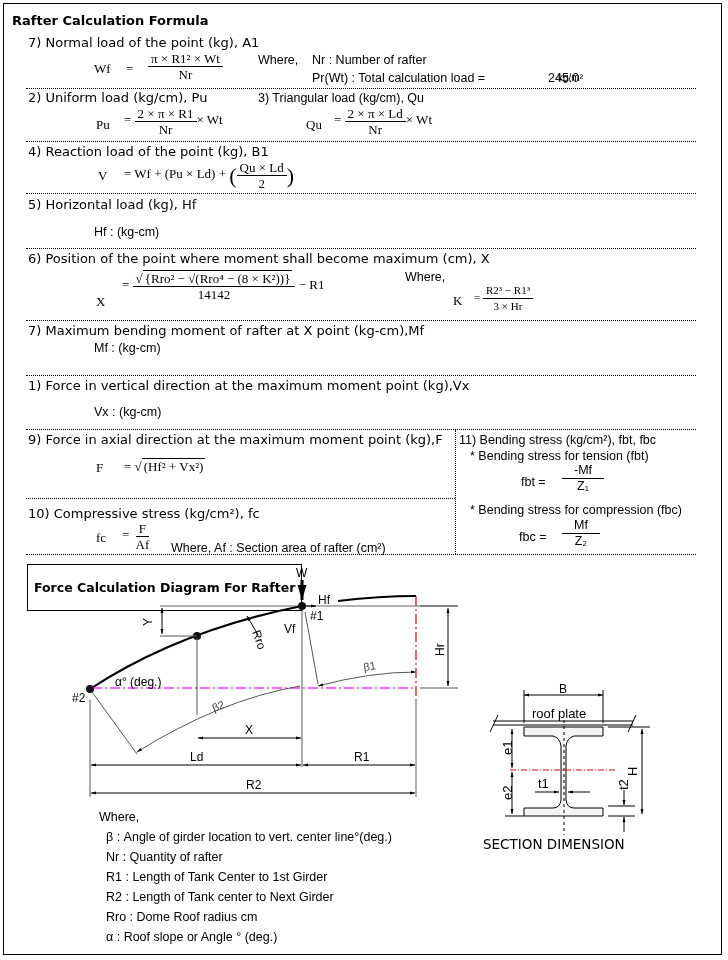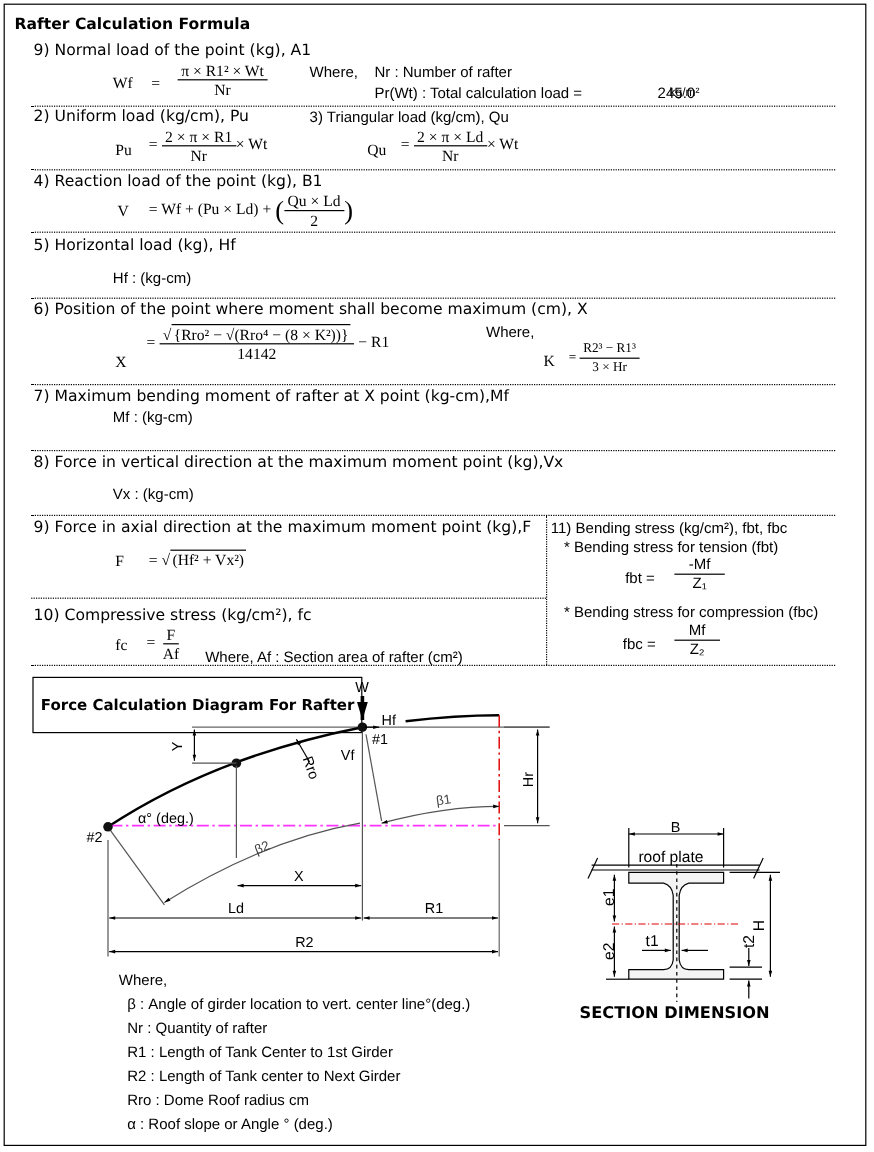--- a/index.html
+++ b/index.html
@@ -20,21 +20,21 @@
   #diagram-title { position:absolute; left:27px; top:564px; border:1px solid #000; padding:15px 6px; font-family:"DejaVu Sans", sans-serif; font-weight:bold; font-size:12.5px; background:#fff; }
   svg text { font-family:"Liberation Sans", sans-serif; }
 </style>
 </head>
 <body>
 
 <div id="frame"></div>
 
 <div class="abs title" style="left:12px;top:13px;text-align:right;">Rafter Calculation Formula</div>
 
-<div class="abs head" style="left:28px;top:35px;">9) Normal load of the point (kg), A1</div>
+<div class="abs head" style="left:28px;top:35px;">7) Normal load of the point (kg), A1</div>
 <div class="abs serif" style="left:94px;top:61px;">Wf</div>
 <div class="abs serif" style="left:126px;top:61px;">=</div>
 <div class="abs serif" style="left:148px;top:51px;">
   <span class="frac">
       <span class="num">π × R1² × Wt</span>
       <span class="den">Nr</span>
     </span>
 </div>
 <div class="abs arial" style="left:258px;top:53px;">Where,</div>
 <div class="abs arial" style="left:312px;top:53px;">Nr : Number of rafter</div>
@@ -91,21 +91,21 @@
       <span class="num">R2³ − R1³</span>
       <span class="den">3 × Hr</span>
     </span>
 </div>
 <div class="hr-dot" style="top:320px;"></div>
 
 <div class="abs head" style="left:28px;top:323px;">7) Maximum bending moment of rafter at X point (kg-cm),Mf</div>
 <div class="abs arial" style="left:94px;top:341px;">Mf : (kg-cm)</div>
 <div class="hr-dot" style="top:375px;"></div>
 
-<div class="abs head" style="left:28px;top:378px;">8) Force in vertical direction at the maximum moment point (kg),Vx</div>
+<div class="abs head" style="left:28px;top:378px;">1) Force in vertical direction at the maximum moment point (kg),Vx</div>
 <div class="abs arial" style="left:94px;top:405px;">Vx : (kg-cm)</div>
 <div class="hr-dot" style="top:429px;"></div>
 
 <div class="abs head" style="left:28px;top:432px;">9) Force in axial direction at the maximum moment point (kg),F</div>
 <div class="abs serif" style="left:96px;top:460px;">F</div>
 <div class="abs serif" style="left:124px;top:458px;">
   = √<span class="sq">(Hf² + Vx²)</span>
 </div>
 <div class="vr-dot" style="left:455px;top:430px;height:124px;"></div>
 <div class="abs" style="left:26px;top:498px;width:429px;border-top:1px dotted #000;"></div>
@@ -235,21 +235,21 @@
     <line x1="608" y1="816" x2="635" y2="816" stroke="#000"></line>
     <line x1="624" y1="790" x2="624" y2="805" stroke="#000" marker-end="url(#ar)"></line>
     <line x1="624" y1="832" x2="624" y2="817" stroke="#000" marker-end="url(#ar)"></line>
     <text x="0" y="0" font-size="13" transform="translate(628,790) rotate(-90)">t2</text>
     <line x1="608" y1="727" x2="650" y2="727" stroke="#000"></line>
     <line x1="642" y1="729" x2="642" y2="814" stroke="#000" marker-start="url(#ar)" marker-end="url(#ar)"></line>
     <text x="0" y="0" font-size="13" transform="translate(637,776) rotate(-90)">H</text>
   </g>
 </svg>
 
-<div class="abs" style="left:483px;top:836px;font-family:'DejaVu Sans',sans-serif;font-weight:bold;font-size:13.5px;">SECTION DIMENSION</div>
+<div class="abs" style="left:483px;top:836px;font-family:'DejaVu Sans',sans-serif;font-weight:normal;font-size:13.5px;">SECTION DIMENSION</div>
 
 <div class="abs arial" style="left:99px;top:810px;">Where,</div>
 <div class="abs arial" style="left:106px;top:830px;">β : Angle of girder location to vert. center line°(deg.)</div>
 <div class="abs arial" style="left:106px;top:850px;">Nr : Quantity of rafter</div>
 <div class="abs arial" style="left:106px;top:870px;">R1 : Length of Tank Center to 1st Girder</div>
 <div class="abs arial" style="left:106px;top:890px;">R2 : Length of Tank center to Next Girder</div>
 <div class="abs arial" style="left:106px;top:910px;">Rro : Dome Roof radius    cm</div>
 <div class="abs arial" style="left:106px;top:930px;">α : Roof slope or Angle    ° (deg.)</div>
 
 </body></html>

